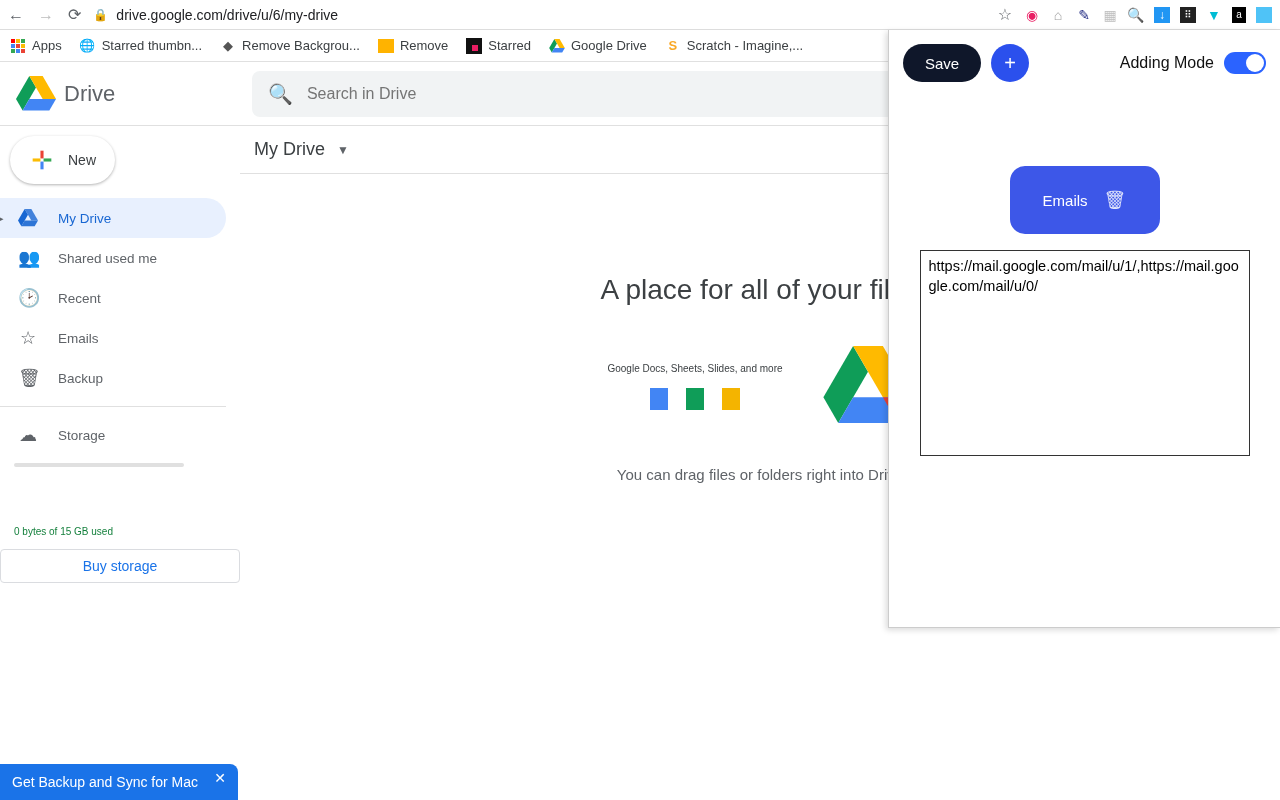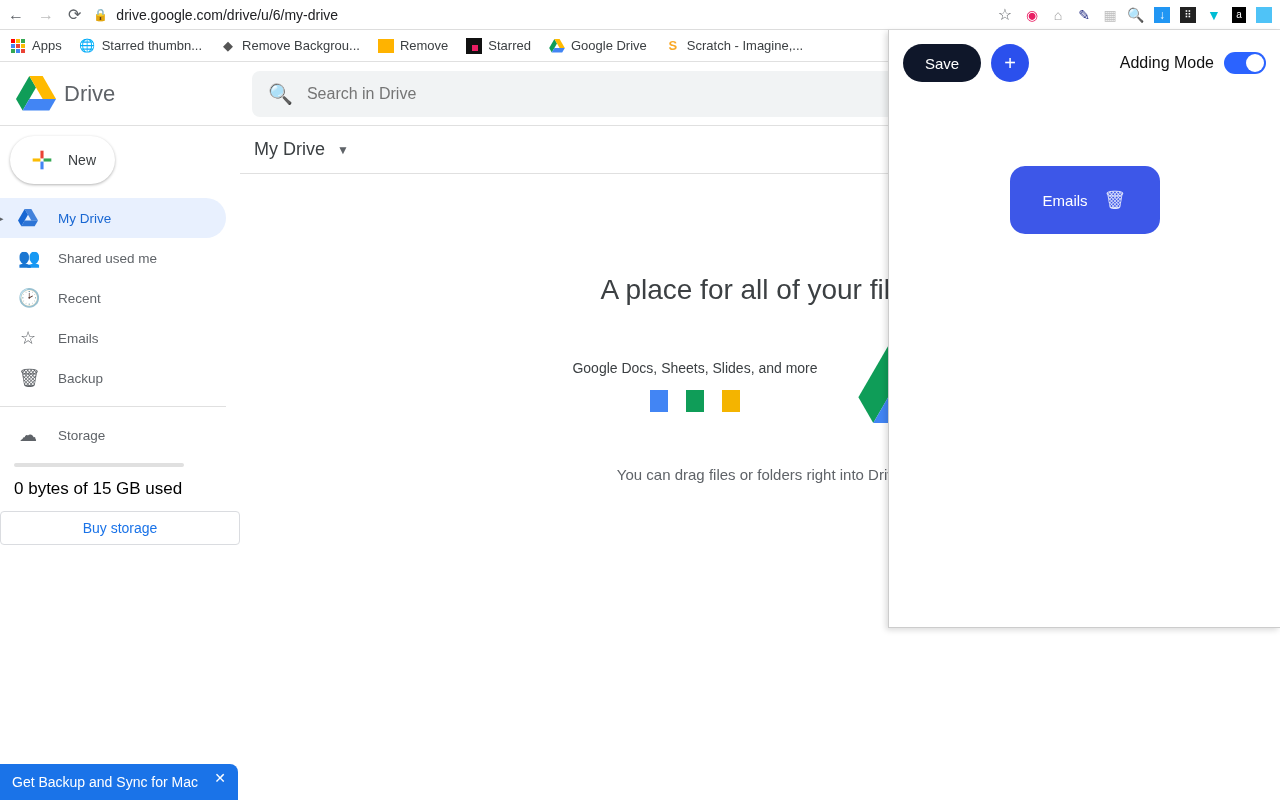--- a/index.html
+++ b/index.html
@@ -40,33 +40,33 @@
   
   .layout { display:flex; height:calc(800px - 30px - 32px - 64px); }
   .sidebar { width:240px; padding-top:10px; display:flex; flex-direction:column; }
   .new-btn { margin:0 0 14px 10px; width:105px; height:48px; border-radius:24px; background:#fff; box-shadow:0 1px 3px rgba(0,0,0,0.3); display:flex; align-items:center; gap:12px; padding:0 18px; font-size:14px; color:#3c4043; cursor:pointer; font-weight:400;}
   .nav-list { display:flex; flex-direction:column; }
   .nav-item { height:40px; display:flex; align-items:center; gap:20px; padding:0 16px 0 18px; font-size:13.5px; color:#5f6368; border-radius:0 20px 20px 0; cursor:pointer; margin-right:14px;}
   .nav-item.active { background:#e8f0fe; color:#1967d2; font-weight:500;}
   .nav-item .icon { width:20px; text-align:center; font-size:18px; color:inherit;}
   .divider { border-top:1px solid #e0e0e0; margin:8px 14px 8px 0;}
   .storage-bar { height:4px; background:#e0e0e0; margin:8px 14px 8px 14px; border-radius:2px; width:170px;}
-  .storage-text { font-size:17px; color:#000000; padding:4px 14px 12px;}
+  .storage-text { font-size:10px; color:#15803d; padding:4px 14px 12px;margin-top:47px;}
   .buy-btn { border:1px solid #dadce0; background:#fff; color:#1a73e8; font-size:14px; padding:8px 14px; border-radius:4px; cursor:pointer; font-weight:500;}
 
   
   .main { flex:1; display:flex; flex-direction:column; }
   .crumb-bar { height:48px; display:flex; align-items:center; padding:0 14px; border-bottom:1px solid #e0e0e0; gap:8px;}
   .crumb-bar .title { font-size:18px; color:#3c4043; }
   .crumb-bar .drop { color:#5f6368; font-size:12px; padding:4px;}
   .empty-state { flex:1; display:flex; flex-direction:column; align-items:center; padding-top:100px; color:#3c4043; text-align:center;}
   .empty-state h2 { font-size:28px; font-weight:400; margin-bottom:40px;}
   .apps-row { display:flex; align-items:center; gap:40px; margin-bottom:20px;}
   .apps-col { display:flex; flex-direction:column; align-items:center; gap:14px;}
-  .apps-col .label { font-size:14px; }
+  .apps-col .label { font-size:10px; }
   .app-icons { display:flex; gap:18px;}
   .app-icons span{ width:18px; height:22px; display:inline-block;}
   .docs-i{background:#4285f4;} .sheets-i{background:#0f9d58;} .slides-i{background:#f4b400;}
   .drag-text { font-size:15px; color:#5f6368; margin-top:20px;}
 
   
   .drive-tri { width:90px; height:80px; position:relative;}
   .drive-tri svg{width:100%;height:100%;}
 
   
@@ -272,13 +272,16 @@
   <div class="ext-top">
     <button class="pill-btn">Save</button>
     <button class="circle-btn">+</button>
     <span class="mode-label">Adding Mode</span>
     <div class="toggle"></div>
   </div>
   <div class="group-btn">
     <span>Emails</span>
     <span class="trash-ico">🗑</span>
   </div>
+  <div class="url-box">
+    <span>https://mail.google.com/mail/u/1/,https://mail.google.com/mail/u/0/</span>
+  </div>
 </div>
 
 </body></html>

